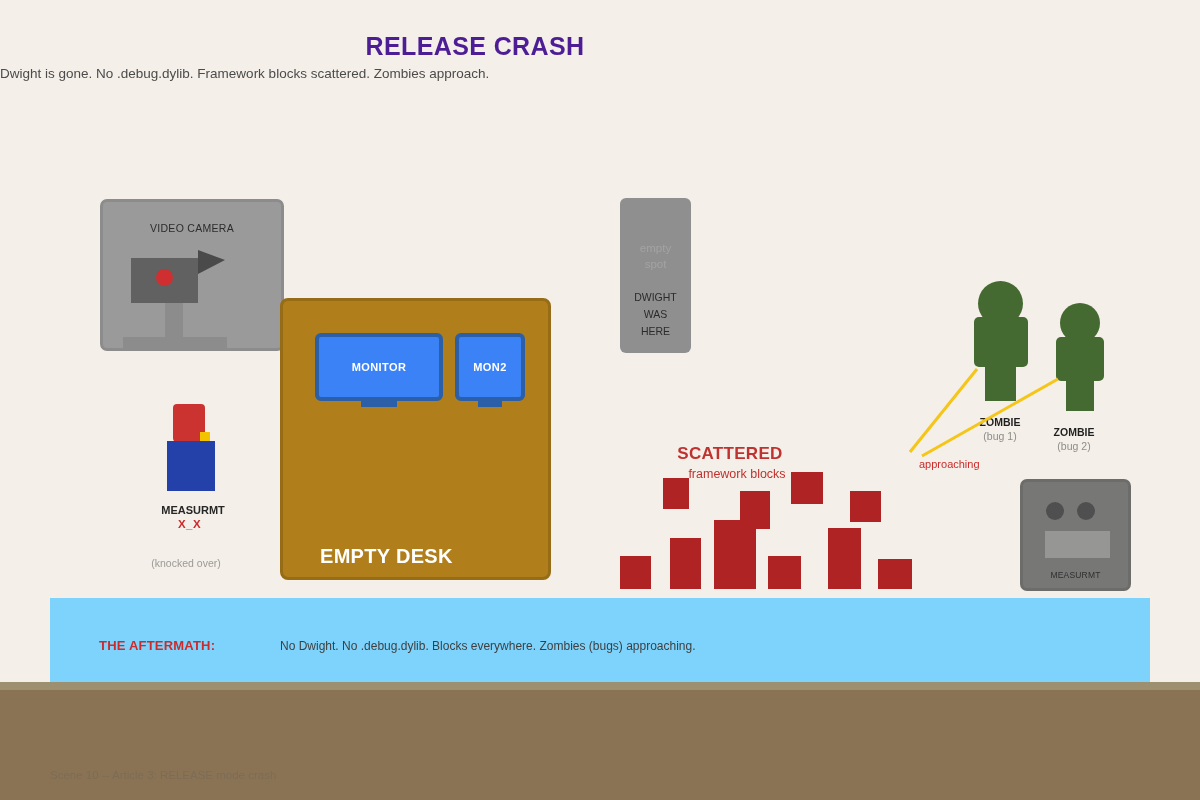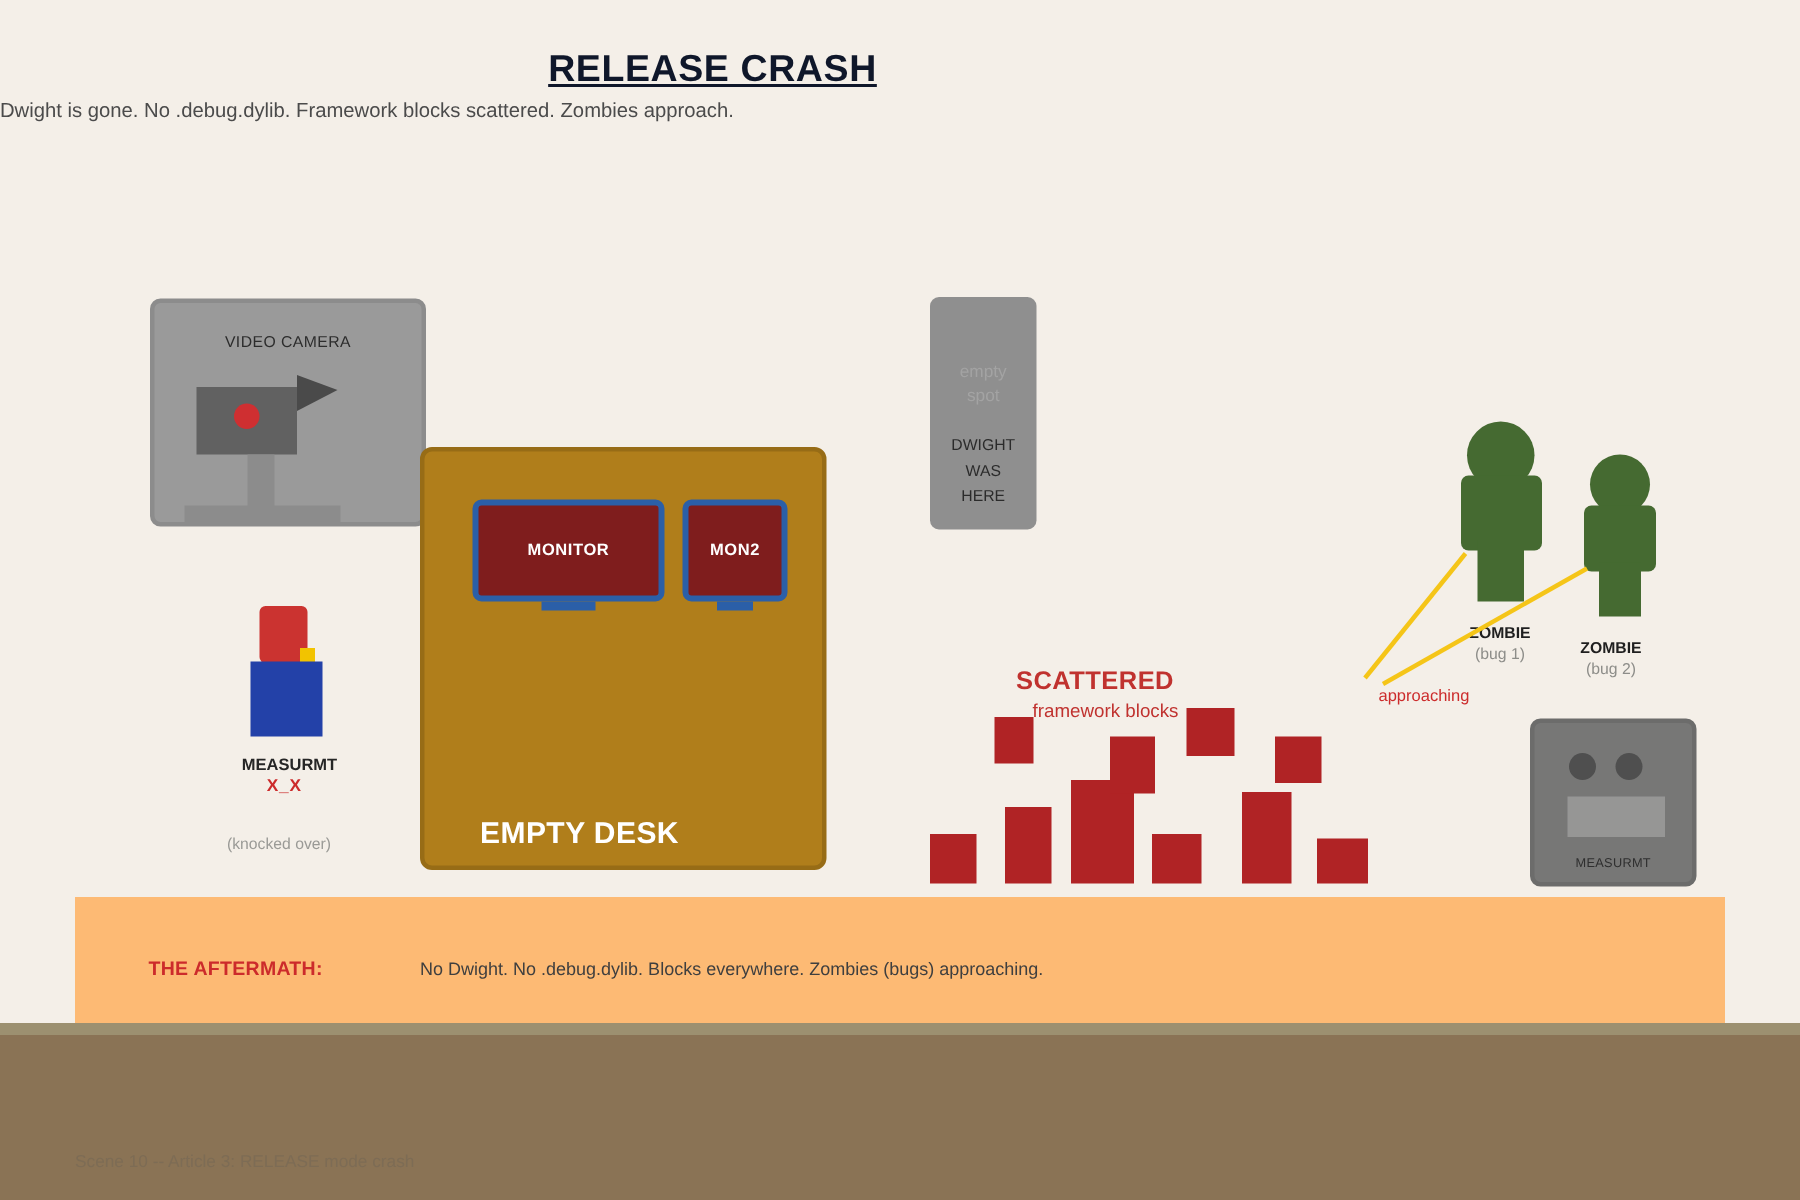--- a/index.html
+++ b/index.html
@@ -22,22 +22,21 @@
   
   #page-title {
     position: absolute;
     left: 0;
     top: 32px;
     width: 950px;
     text-align: center;
     font-size: 25px;
     font-weight: bold;
     letter-spacing: 0.4px;
-    color: #0f172a;
-    text-decoration: underline;
+    color: #4c1d95;
   }
   #page-subtitle {
     position: absolute;
     left: 0;
     top: 66px;
     width: 1074px;
     text-align: left;
     font-size: 13.5px;
     color: #4b4b4b;
   }
@@ -180,21 +179,21 @@
     top: 298px;
     width: 271px;
     height: 282px;
     background: #b07e1b;
     border: 3px solid #976c16;
     border-radius: 8px;
     box-sizing: border-box;
   }
   .monitor {
     position: absolute;
-    background: #7f1d1d;
+    background: #3b82f6;
     border: 4px solid #2b5fa8;
     border-radius: 6px;
     box-sizing: border-box;
     color: #ffffff;
     font-size: 11px;
     font-weight: bold;
     display: flex;
     align-items: center;
     justify-content: center;
     letter-spacing: 0.4px;
@@ -371,21 +370,21 @@
     letter-spacing: 0.2px;
   }
 
   
   #aftermath-panel {
     position: absolute;
     left: 50px;
     top: 598px;
     width: 1100px;
     height: 84px;
-    background: #fdba74;
+    background: #7dd3fc;
   }
   #aftermath-title {
     position: absolute;
     left: 49px;
     top: 40px;
     font-size: 13px;
     font-weight: bold;
     color: #cc2b2b;
     letter-spacing: 0.2px;
   }

